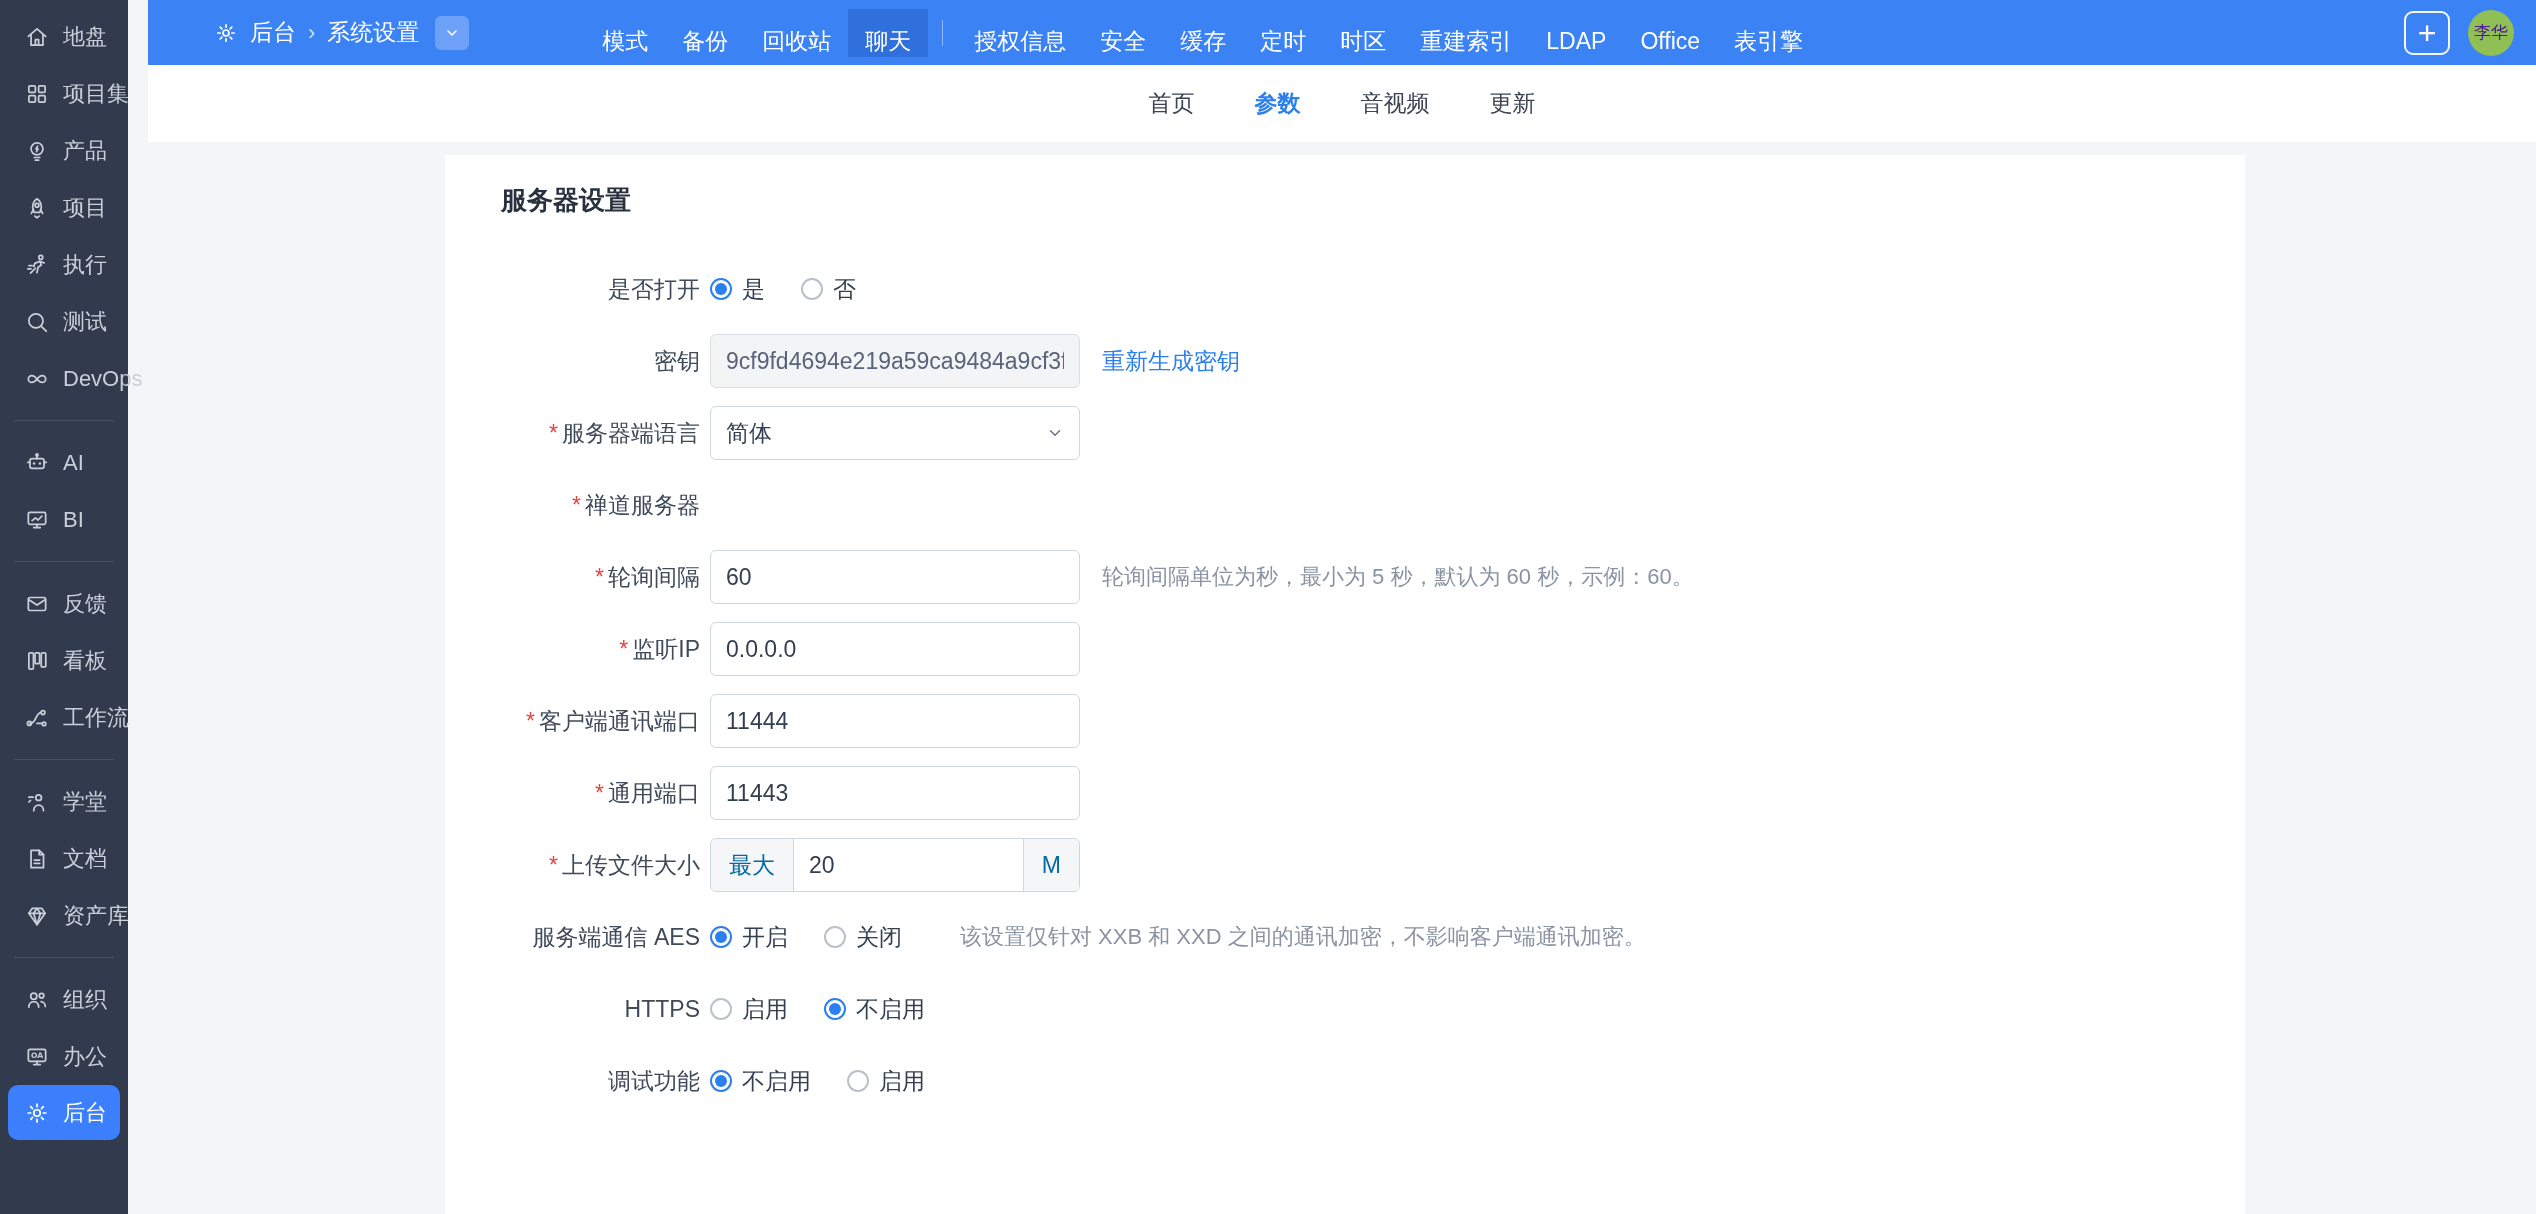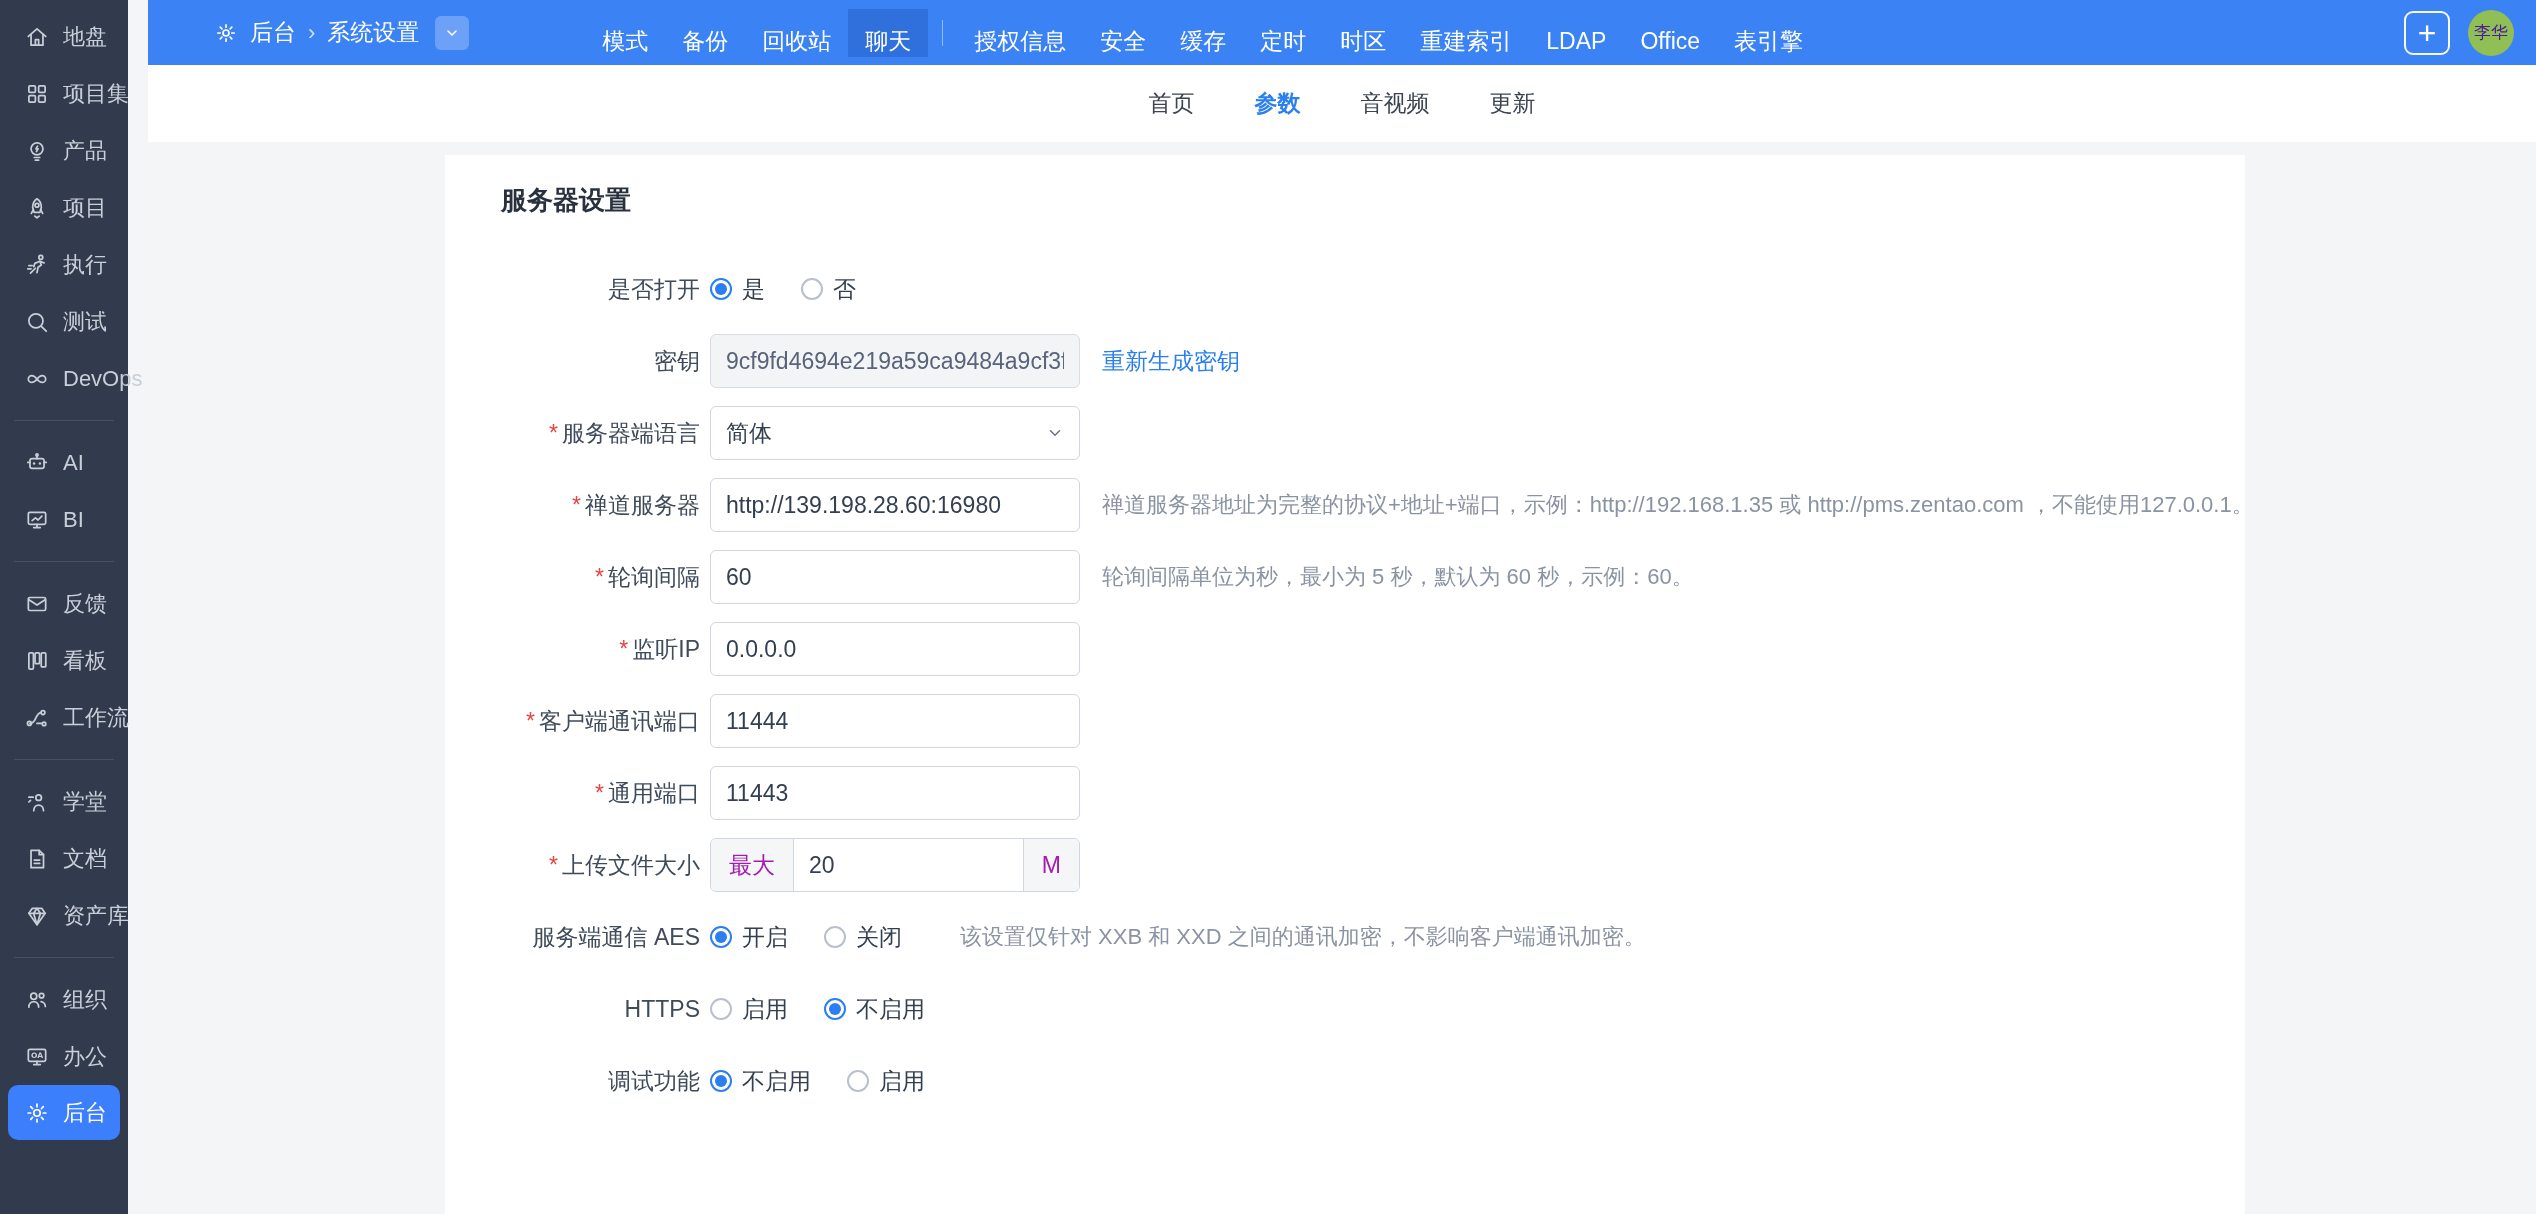--- a/index.html
+++ b/index.html
@@ -62,21 +62,21 @@
                padding:0 15px; font-size:23px; color:#333f50; background:#fff;
                font-family:"Liberation Sans","DejaVu Sans",sans-serif; }
   input.tbox:disabled { background:#f2f4f6; border-color:#d8dde3; color:#59637a; }
   .select { width:370px; height:54px; border:1px solid #cfd6df; border-radius:6px;
             display:flex; align-items:center; justify-content:space-between;
             padding:0 15px; color:#333f50; cursor:pointer; background:#fff; }
   .link { color:#2a7ff0; margin-left:22px; cursor:pointer; white-space:nowrap; }
   .help { margin-left:22px; color:#8a93a2; font-size:22px; white-space:nowrap; }
   .group { width:370px; height:54px; border:1px solid #cfd6df; border-radius:6px;
            display:flex; overflow:hidden; }
-  .addon { background:#f5f6f8; color:#a21caf; display:flex; align-items:center;
+  .addon { background:#f5f6f8; color:#0369a1; display:flex; align-items:center;
            justify-content:center; padding:0 18px; }
   .addon.pre { border-right:1px solid #cfd6df; }
   .addon.suf { border-left:1px solid #cfd6df; }
   .group input { border:none; outline:none; flex:1; min-width:0; padding:0 15px;
                  font-size:23px; color:#333f50; font-family:"Liberation Sans","DejaVu Sans",sans-serif; }
   .radio-pair { display:flex; align-items:center; margin-right:36px; cursor:pointer; }
   .rdot { width:22px; height:22px; border-radius:50%; border:2px solid #b9c0cb;
           background:#fff; position:relative; flex:0 0 auto; }
   .rdot.on { border-color:#2b7fee; }
   .rdot.on::after { content:''; position:absolute; inset:3px; border-radius:50%; background:#2b7fee; }
@@ -328,24 +328,20 @@
             <span>简体</span>
             <svg width="18" height="18" viewBox="0 0 24 24" style="stroke:#6b7585;fill:none;stroke-width:2;stroke-linecap:round;stroke-linejoin:round">
                 <path d="m6 9 6 6 6-6"></path>
               </svg>
           </div>
         </div>
       </div>
 
       <div class="frow">
         <div class="flabel"><span class="req">*</span><span>禅道服务器</span></div>
-        <div class="fctrl">
-          <input class="tbox" value="http://139.198.28.60:16980" style="">
-          <span class="help">禅道服务器地址为完整的协议+地址+端口，示例：http://192.168.1.35 或 http://pms.zentao.com ，不能使用127.0.0.1。</span>
-        </div>
       </div>
 
       <div class="frow">
         <div class="flabel"><span class="req">*</span><span>轮询间隔</span></div>
         <div class="fctrl">
           <input class="tbox" value="60" style="">
           <span class="help">轮询间隔单位为秒，最小为 5 秒，默认为 60 秒，示例：60。</span>
         </div>
       </div>
 

